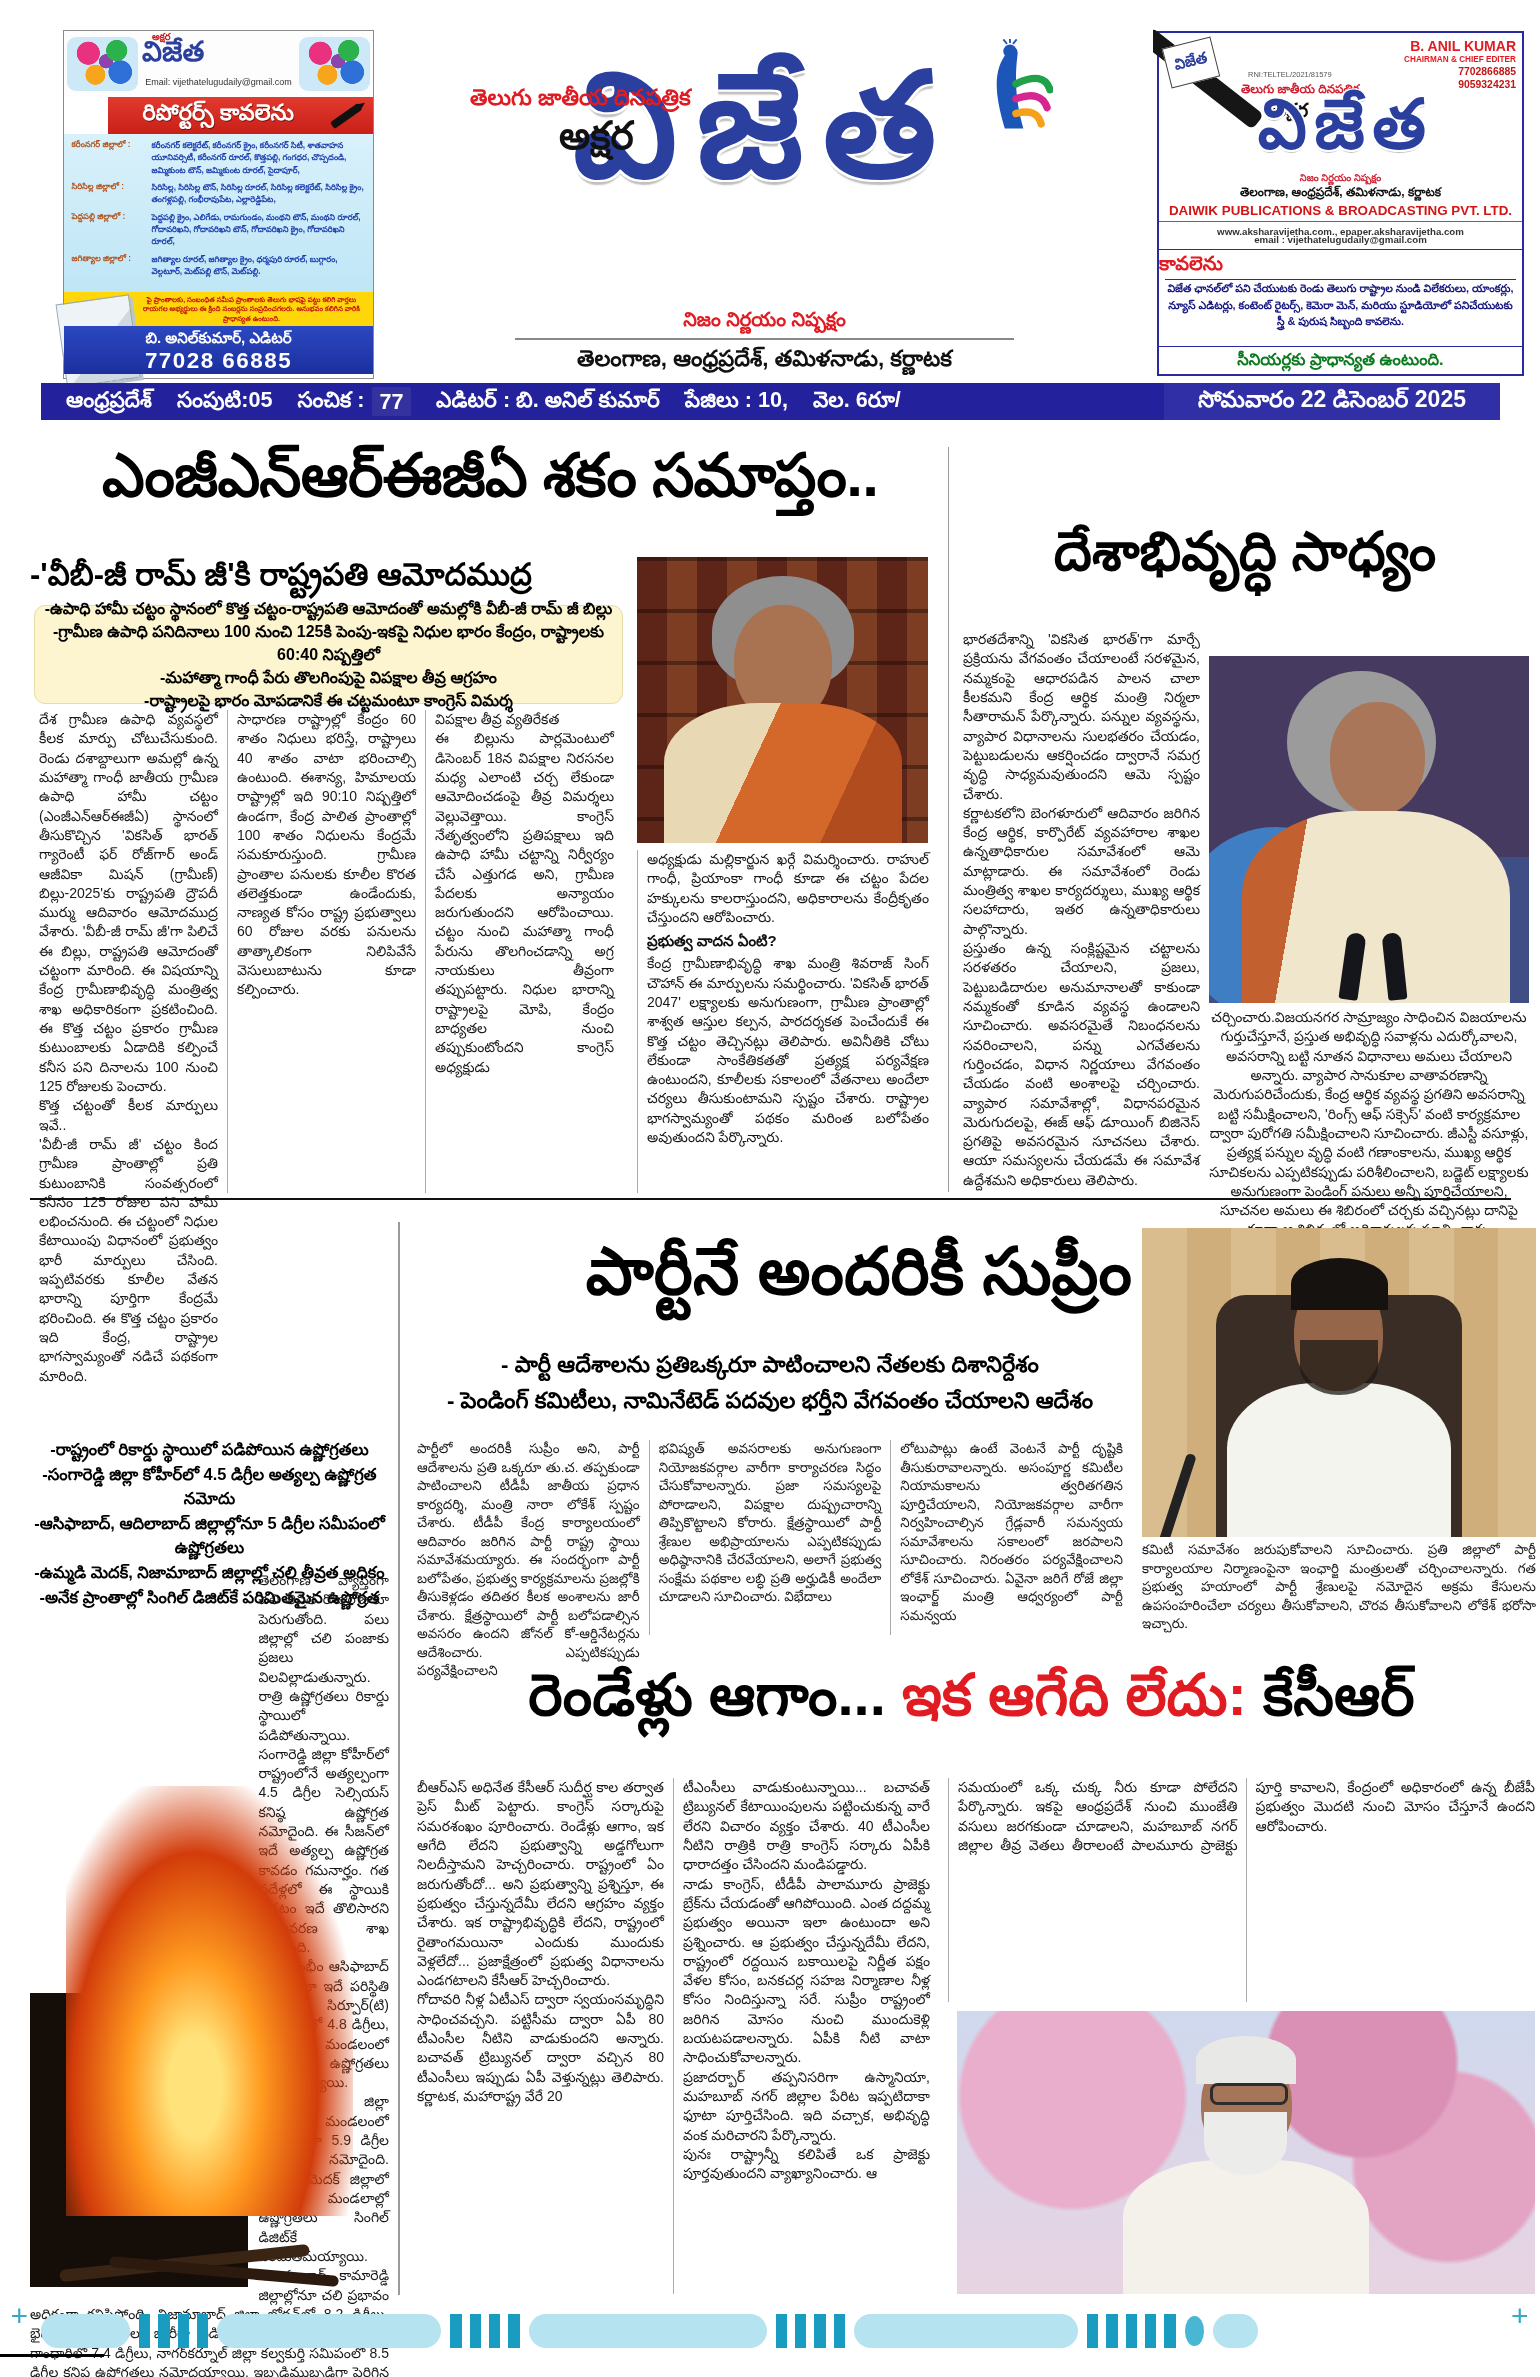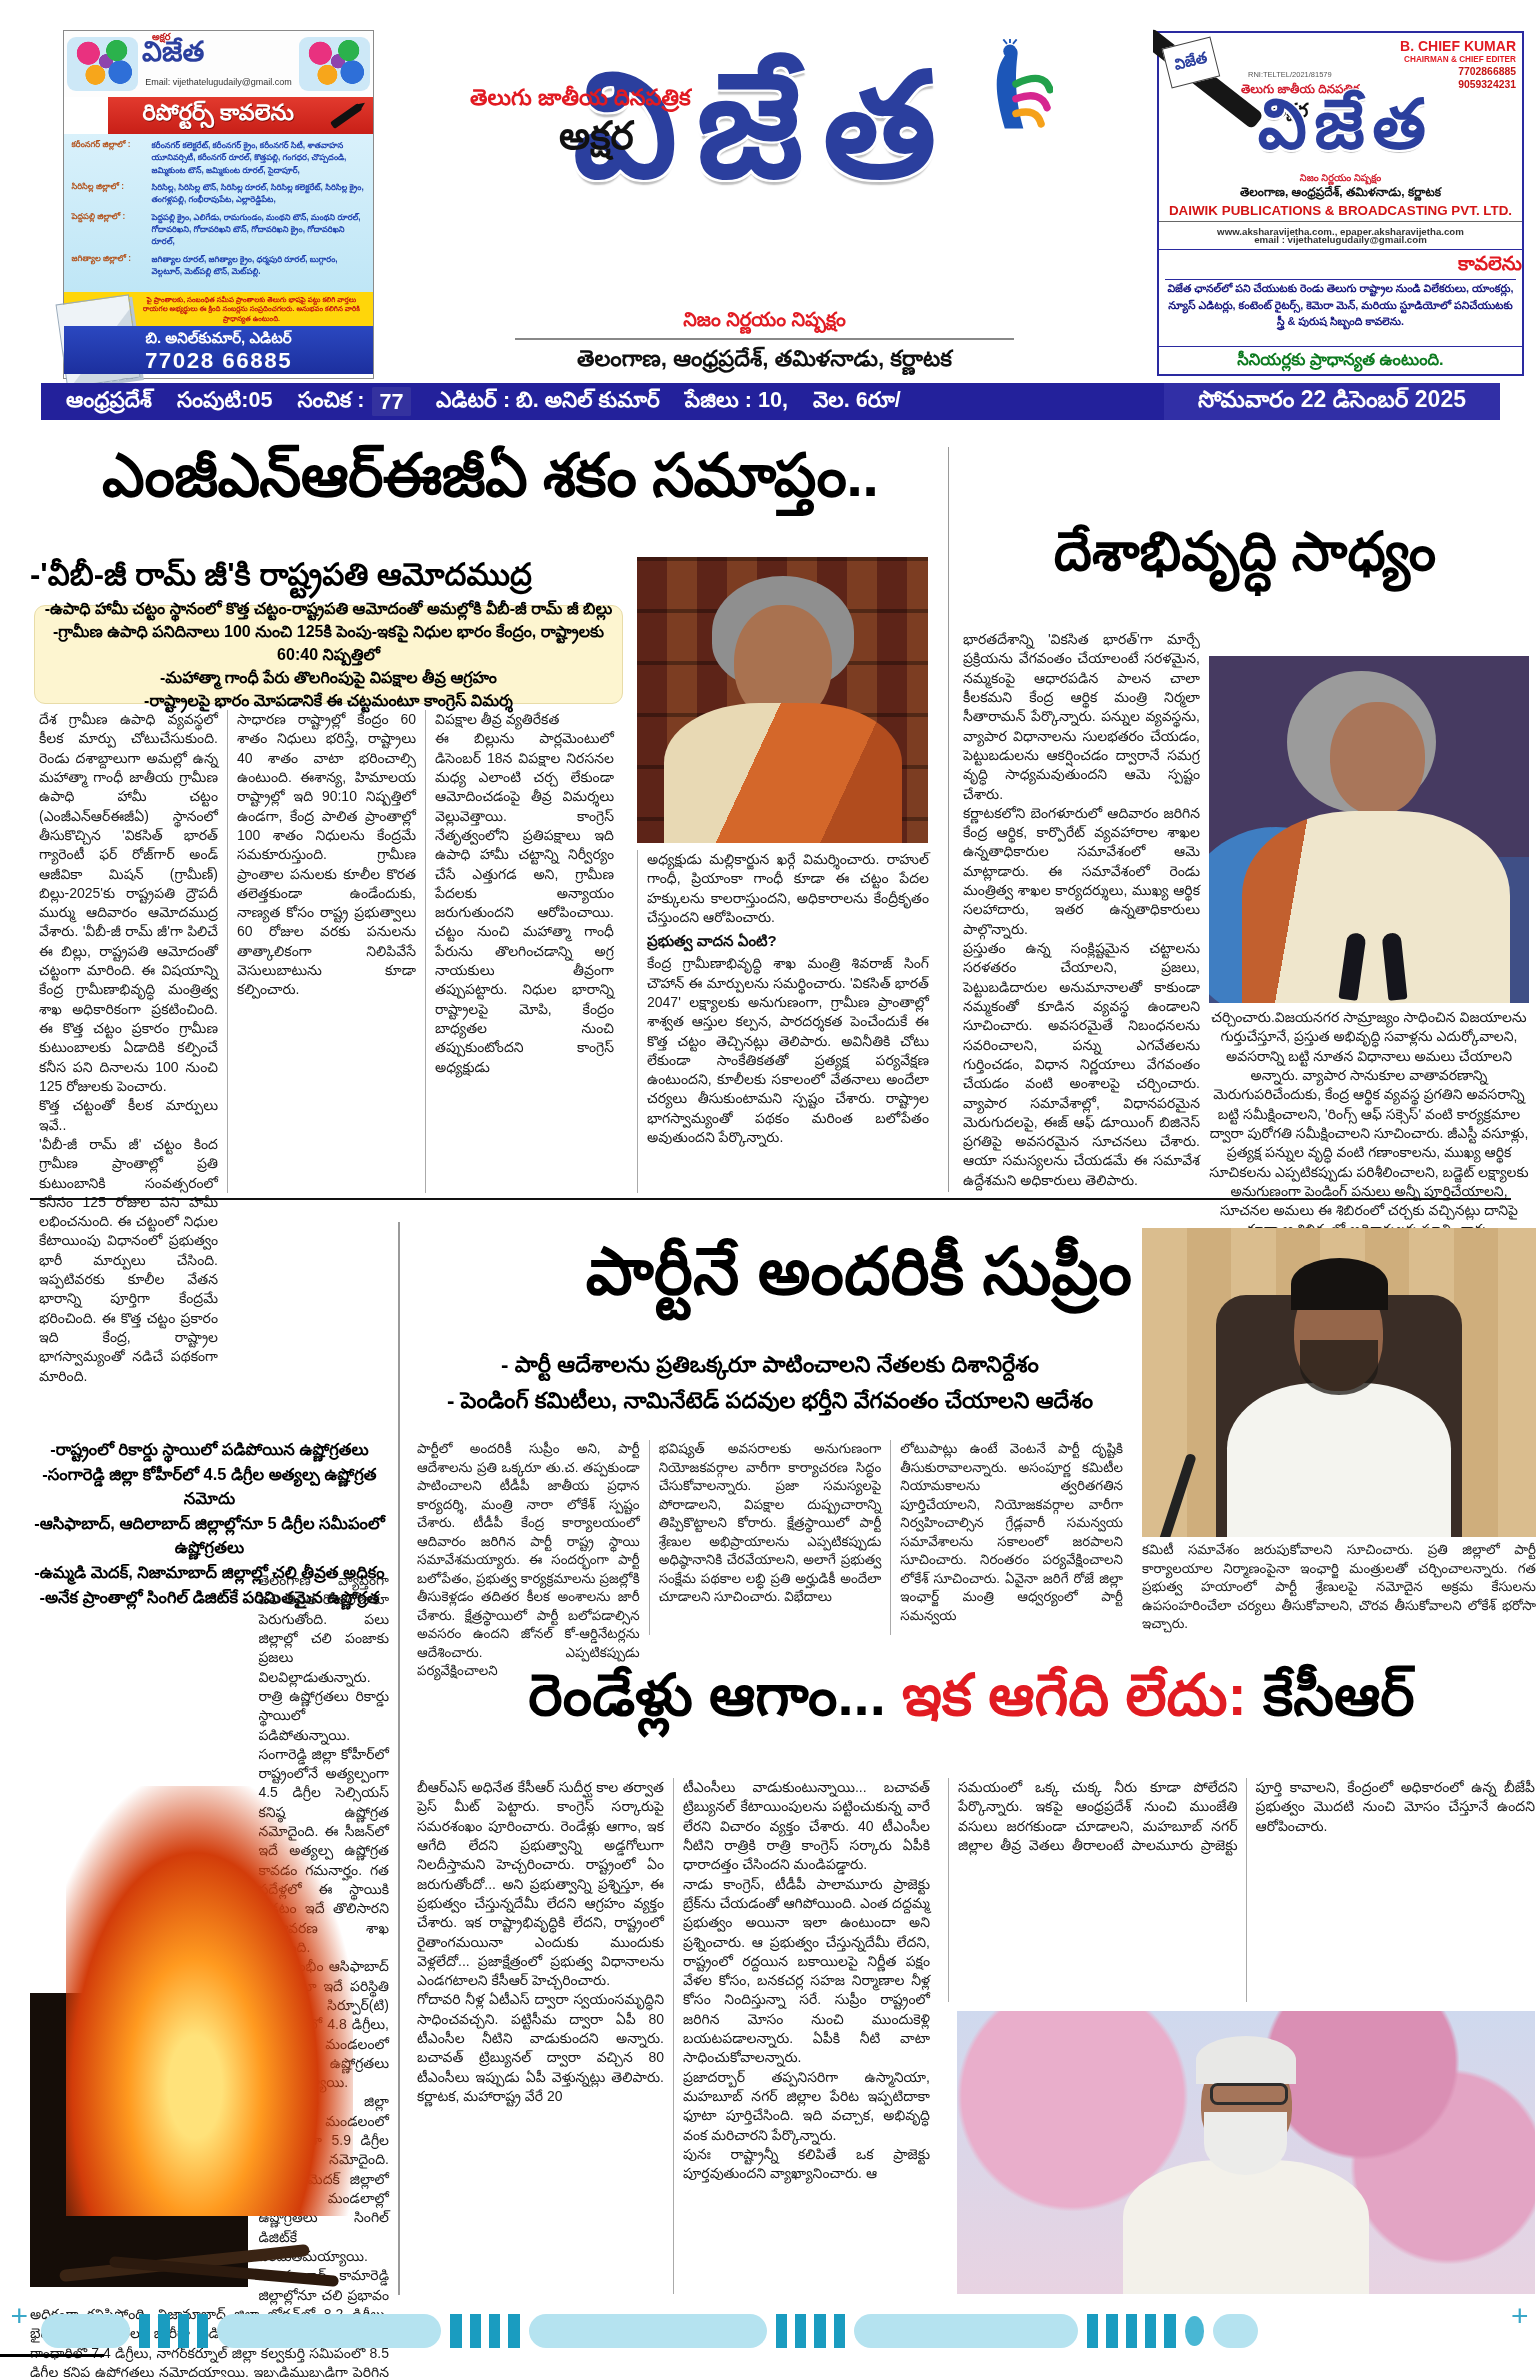--- a/index.html
+++ b/index.html
@@ -59,21 +59,21 @@
   #right-ad .rni{position:absolute;left:89px;top:37px;font-size:7.5px;color:#555;}
   #right-ad .tag2{position:absolute;left:82px;top:49px;font-size:12px;font-weight:800;color:#d32030;}
   #right-ad .pre2{position:absolute;left:112px;top:66px;font-size:19.4px;font-weight:800;color:#111;}
   #right-ad .title2{position:absolute;left:45px;top:52px;width:283px;text-align:center;font-size:69px;font-weight:800;color:#2b3f9e;letter-spacing:7.5px;
       text-shadow:-1.5px -1.5px 0 #fff,1.5px -1.5px 0 #fff,-1.5px 1.5px 0 #fff,1.5px 1.5px 0 #fff,0 3px 0.7px rgba(0,0,0,.25);}
   #right-ad .slogan2{position:absolute;left:0;width:100%;top:139px;font-size:9.7px;font-weight:700;color:#d32030;text-align:center;}
   #right-ad .regions2{position:absolute;left:0;width:100%;top:152px;font-size:12px;font-weight:800;text-align:center;color:#111;}
   #right-ad .company{position:absolute;left:0;width:100%;top:170px;font-size:13.4px;font-weight:800;color:#d31515;text-align:center;}
   #right-ad .web{position:absolute;left:0;width:100%;top:188px;font-size:9.7px;font-weight:700;color:#333;text-align:center;border-top:0.7px solid #666;padding-top:4px;}
   #right-ad .email2{position:absolute;left:0;width:100%;top:201px;font-size:9.7px;font-weight:700;color:#333;text-align:center;}
-  #right-ad .wanted{position:absolute;left:0;width:100%;top:216px;font-size:19.4px;font-weight:800;color:#e11b22;text-align:right;border-top:1.5px solid #2a2aa0;padding-top:1.5px;}
+  #right-ad .wanted{position:absolute;left:0;width:100%;top:216px;font-size:19.4px;font-weight:800;color:#e11b22;text-align:left;border-top:1.5px solid #2a2aa0;padding-top:1.5px;}
   #right-ad .body2{position:absolute;left:6px;right:6px;top:246px;font-size:10.8px;font-weight:700;text-align:center;line-height:1.55;color:#15157e;border-top:1.5px solid #2a2aa0;}
   #right-ad .seniors{position:absolute;left:0;width:100%;top:313px;font-size:16.4px;font-weight:800;color:#0c7a1e;text-align:center;border-top:1.5px solid #2a2aa0;padding-top:3px;}
   
   #info-bar{left:41px;top:383px;width:1459px;height:37px;background:#23219b;display:flex;align-items:center;color:#fff;font-weight:800;font-size:21.6px;}
   #info-bar .seg{margin-left:25px;white-space:nowrap;}
   #info-bar .issue-no{background:#34329f;padding:1.5px 7.5px;border-radius:1.5px;}
   #info-bar .date-box{margin-left:auto;background:#312fa6;height:100%;display:flex;align-items:center;padding:0 34px;font-size:23px;}
   
   .headline{font-weight:800;color:#000;}
   .ybox{background:#fdf5d0;border:0.7px solid #e8dca8;}
@@ -185,21 +185,21 @@
     <div class="sep"></div>
     <div class="regions">తెలంగాణ, ఆంధ్రప్రదేశ్, తమిళనాడు, కర్ణాటక</div>
   </div>
 
   <div id="right-ad" class="abs">
     <div class="mic">
       <div class="stick"></div>
       <div class="tag">విజేత</div>
     </div>
     <div class="owner">
-      <div class="n">B. CHIEF KUMAR</div>
+      <div class="n">B. ANIL KUMAR</div>
       <div class="r">CHAIRMAN &amp; CHIEF EDITER</div>
       <div class="ph">7702866885</div>
       <div class="ph">9059324231</div>
     </div>
     <div class="rni">RNI:TELTEL/2021/81579</div>
     <div class="tag2">తెలుగు జాతీయ దినపత్రిక</div>
     <div class="pre2">అక్షర</div>
     <div class="title2">విజేత</div>
     <div class="slogan2">నిజం నిర్ణయం నిష్పక్షం</div>
     <div class="regions2">తెలంగాణ, ఆంధ్రప్రదేశ్, తమిళనాడు, కర్ణాటక</div>

